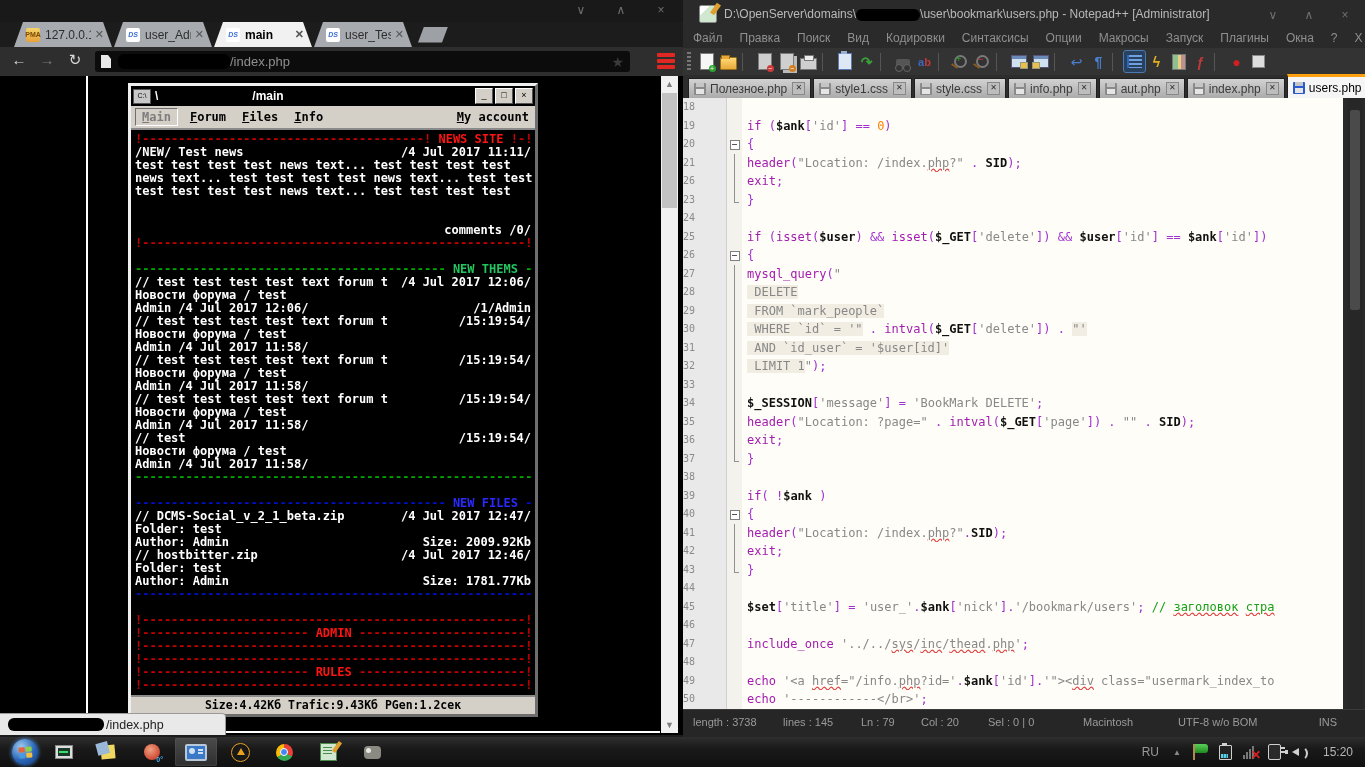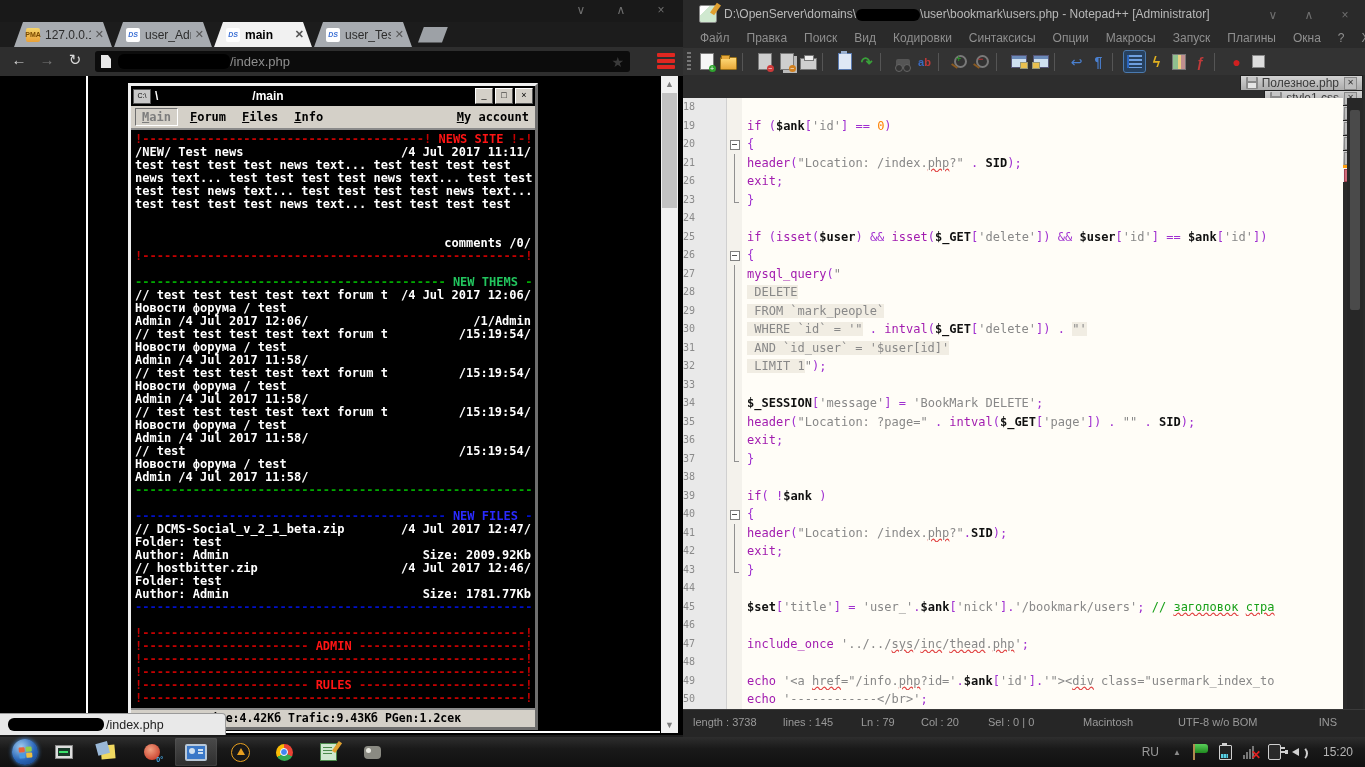--- a/index.html
+++ b/index.html
@@ -77,21 +77,21 @@
     display:flex;align-items:center;padding-left:8px;box-sizing:border-box;z-index:5;}
   #status-tip .url{color:#222;font-size:12.5px;}
 
   
   #npp{position:absolute;left:683px;top:0;width:682px;height:737px;background:#2a2a2a;}
   #npp-titlebar{position:absolute;left:0;top:0;width:100%;height:28px;display:flex;align-items:center;padding-left:16px;box-sizing:border-box;}
   #npp-ico{width:16px;height:16px;margin-right:7px;background:linear-gradient(135deg,#fff 0 30%,#cfe8cf 30% 100%);
     border:1px solid #888;border-radius:2px;position:relative;}
   #npp-ico::after{content:"";position:absolute;right:-2px;top:-3px;width:5px;height:12px;background:#e0a030;transform:rotate(35deg);}
   #npp-title{color:#b9b9b9;font-size:12px;white-space:nowrap;}
-  #npp-menubar{position:absolute;left:0;top:28px;width:100%;height:20px;display:flex;align-items:center;padding-left:17px;box-sizing:border-box;}
+  #npp-menubar{position:absolute;left:0;top:28px;width:100%;height:20px;display:flex;align-items:center;padding-left:10px;box-sizing:border-box;}
   .npp-menu-item{color:#8f8f8f;font-size:12px;margin-right:17px;white-space:nowrap;}
   #npp-menu-close{margin-left:auto;margin-right:14px;color:#8f8f8f;font-size:12px;}
   #npp-toolbar{position:absolute;left:0;top:48px;width:100%;height:27px;background:#333;display:flex;align-items:center;padding-left:4px;box-sizing:border-box;}
   #tb-grip{width:4px;height:20px;margin-right:5px;background:repeating-linear-gradient(#777 0 2px,transparent 2px 4px);}
   .tbi{width:21px;height:21px;margin-right:1px;display:flex;align-items:center;justify-content:center;position:relative;border-radius:2px;}
   .tbi.active{background:#27415f;outline:1px solid #4a7ab0;}
   .tb-sep{width:7px;height:18px;border-left:1px solid #555;margin:0 4px 0 2px;}
   .g-page{width:12px;height:15px;background:#f6f6f6;border:1px solid #7a7a7a;position:relative;}
   .g-page.dim{background:#cfcfcf;}
   .badge{position:absolute;right:-3px;bottom:-3px;width:7px;height:7px;border-radius:50%;font-size:7px;line-height:7px;color:#fff;text-align:center;}
@@ -111,21 +111,21 @@
   .g-mag.minus::before{content:"−";position:absolute;left:0px;top:-3px;color:#c03030;font-size:9px;font-weight:bold;}
   .g-win{width:14px;height:11px;background:#cfe0f0;border:1px solid #557;position:relative;}
   .g-win::before{content:"";position:absolute;left:0;top:0;width:100%;height:3px;background:#6a8ab8;}
   .g-win::after{content:"";position:absolute;right:-2px;bottom:-2px;width:6px;height:5px;background:#e8c050;border:1px solid #997;}
   .g-binoc{width:14px;height:9px;background:#555;border-radius:2px;position:relative;margin-top:3px;}
   .g-binoc::before,.g-binoc::after{content:"";position:absolute;top:5px;width:6px;height:6px;border-radius:50%;background:#333;border:1px solid #666;}
   .g-binoc::before{left:-1px;} .g-binoc::after{right:-1px;}
   .g-map{width:12px;height:14px;background:linear-gradient(90deg,#8fc08f 0 40%,#e8d080 40% 70%,#c08f8f 70% 100%);border:1px solid #777;}
   .g-lines{width:13px;height:13px;background:repeating-linear-gradient(#6fa0e0 0 2px,transparent 2px 4px);border-left:2px solid #2a66c0;}
 
-  #npp-tabbar{position:absolute;left:0;top:75px;width:100%;height:23px;background:#2d2d2d;display:flex;align-items:flex-end;padding-left:5px;box-sizing:border-box;flex-direction:column;}
+  #npp-tabbar{position:absolute;left:0;top:75px;width:100%;height:23px;background:#2d2d2d;display:flex;align-items:flex-end;padding-left:5px;box-sizing:border-box;}
   .ntab{height:19px;background:linear-gradient(#d2d2d2,#ababab);color:#3a3a3a;font-size:12px;
     display:flex;align-items:center;padding:0 5px;margin-right:2px;border:1px solid #1f1f1f;border-bottom:none;}
   .ntab.active{height:21px;background:#f5f5f5;color:#000;border-top:3px solid #ffa010;}
   .floppy{width:12px;height:12px;background:#8a8a8a;margin-right:4px;position:relative;border-radius:1px;}
   .floppy::before{content:"";position:absolute;left:2px;top:0;width:8px;height:4px;background:#c5c5c5;}
   .floppy::after{content:"";position:absolute;left:2px;bottom:1px;width:8px;height:5px;background:#e5e5e5;}
   .ntab.active .floppy{background:#2a5ad0;}
   .ntab .cx{width:11px;height:11px;margin-left:5px;background:#bdbdbd;border:1px solid #888;
     font-size:8px;line-height:9px;text-align:center;color:#333;}
   .ntab.active .cx{background:#d06a7a;border-color:#a04050;color:#fff;}
@@ -283,21 +283,20 @@
         <span class="mi" id="mi-2"><u>F</u>iles</span>
         <span class="mi" id="mi-3"><u>I</u>nfo</span>
         <span class="spacer"></span>
         <span class="mi" id="mi-acct" style="margin-right:2px;"><u>M</u>y account</span>
       </div>
       <div id="t-body">
           <div class="t-line"><span class="lft"><span class="tk-rd">!---------------------------------------! </span><span class="tk-rb">NEWS SITE</span><span class="tk-rd"> !-!</span></span><span class="rgt"></span></div>
           <div class="t-line"><span class="lft"><span class="tk-w">/NEW/ Test news</span></span><span class="rgt"><span class="tk-w">/4 Jul 2017 11:11/</span></span></div>
           <div class="t-line"><span class="lft"><span class="tk-w">test test test test news text... test test test test</span></span><span class="rgt"></span></div>
           <div class="t-line"><span class="lft"><span class="tk-w">news text... test test test test news text... test test</span></span><span class="rgt"></span></div>
-          <div class="t-line"><span class="lft"><span class="tk-w">test test news text... test test test test news text...</span></span><span class="rgt"></span></div>
           <div class="t-line"><span class="lft"><span class="tk-w">test test test test news text... test test test test</span></span><span class="rgt"></span></div>
           <div class="t-line"><span class="lft">&nbsp;</span><span class="rgt"></span></div>
           <div class="t-line"><span class="lft">&nbsp;</span><span class="rgt"></span></div>
           <div class="t-line"><span class="lft">&nbsp;</span><span class="rgt"><span class="tk-w">comments /0/</span></span></div>
           <div class="t-line"><span class="lft"><span class="tk-rd">!-----------------------------------------------------!</span></span><span class="rgt"></span></div>
           <div class="t-line"><span class="lft">&nbsp;</span><span class="rgt"></span></div>
           <div class="t-line"><span class="lft"><span class="tk-gd">------------------------------------------- </span><span class="tk-gb">NEW THEMS</span><span class="tk-gd"> -</span></span><span class="rgt"></span></div>
           <div class="t-line"><span class="lft"><span class="tk-w">// test test test test text forum t</span></span><span class="rgt"><span class="tk-w">/4 Jul 2017 12:06/</span></span></div>
           <div class="t-line"><span class="lft"><span class="tk-w">Новости форума / test</span></span><span class="rgt"></span></div>
           <div class="t-line"><span class="lft"><span class="tk-w">Admin /4 Jul 2017 12:06/</span></span><span class="rgt"><span class="tk-w">/1/Admin</span></span></div>

